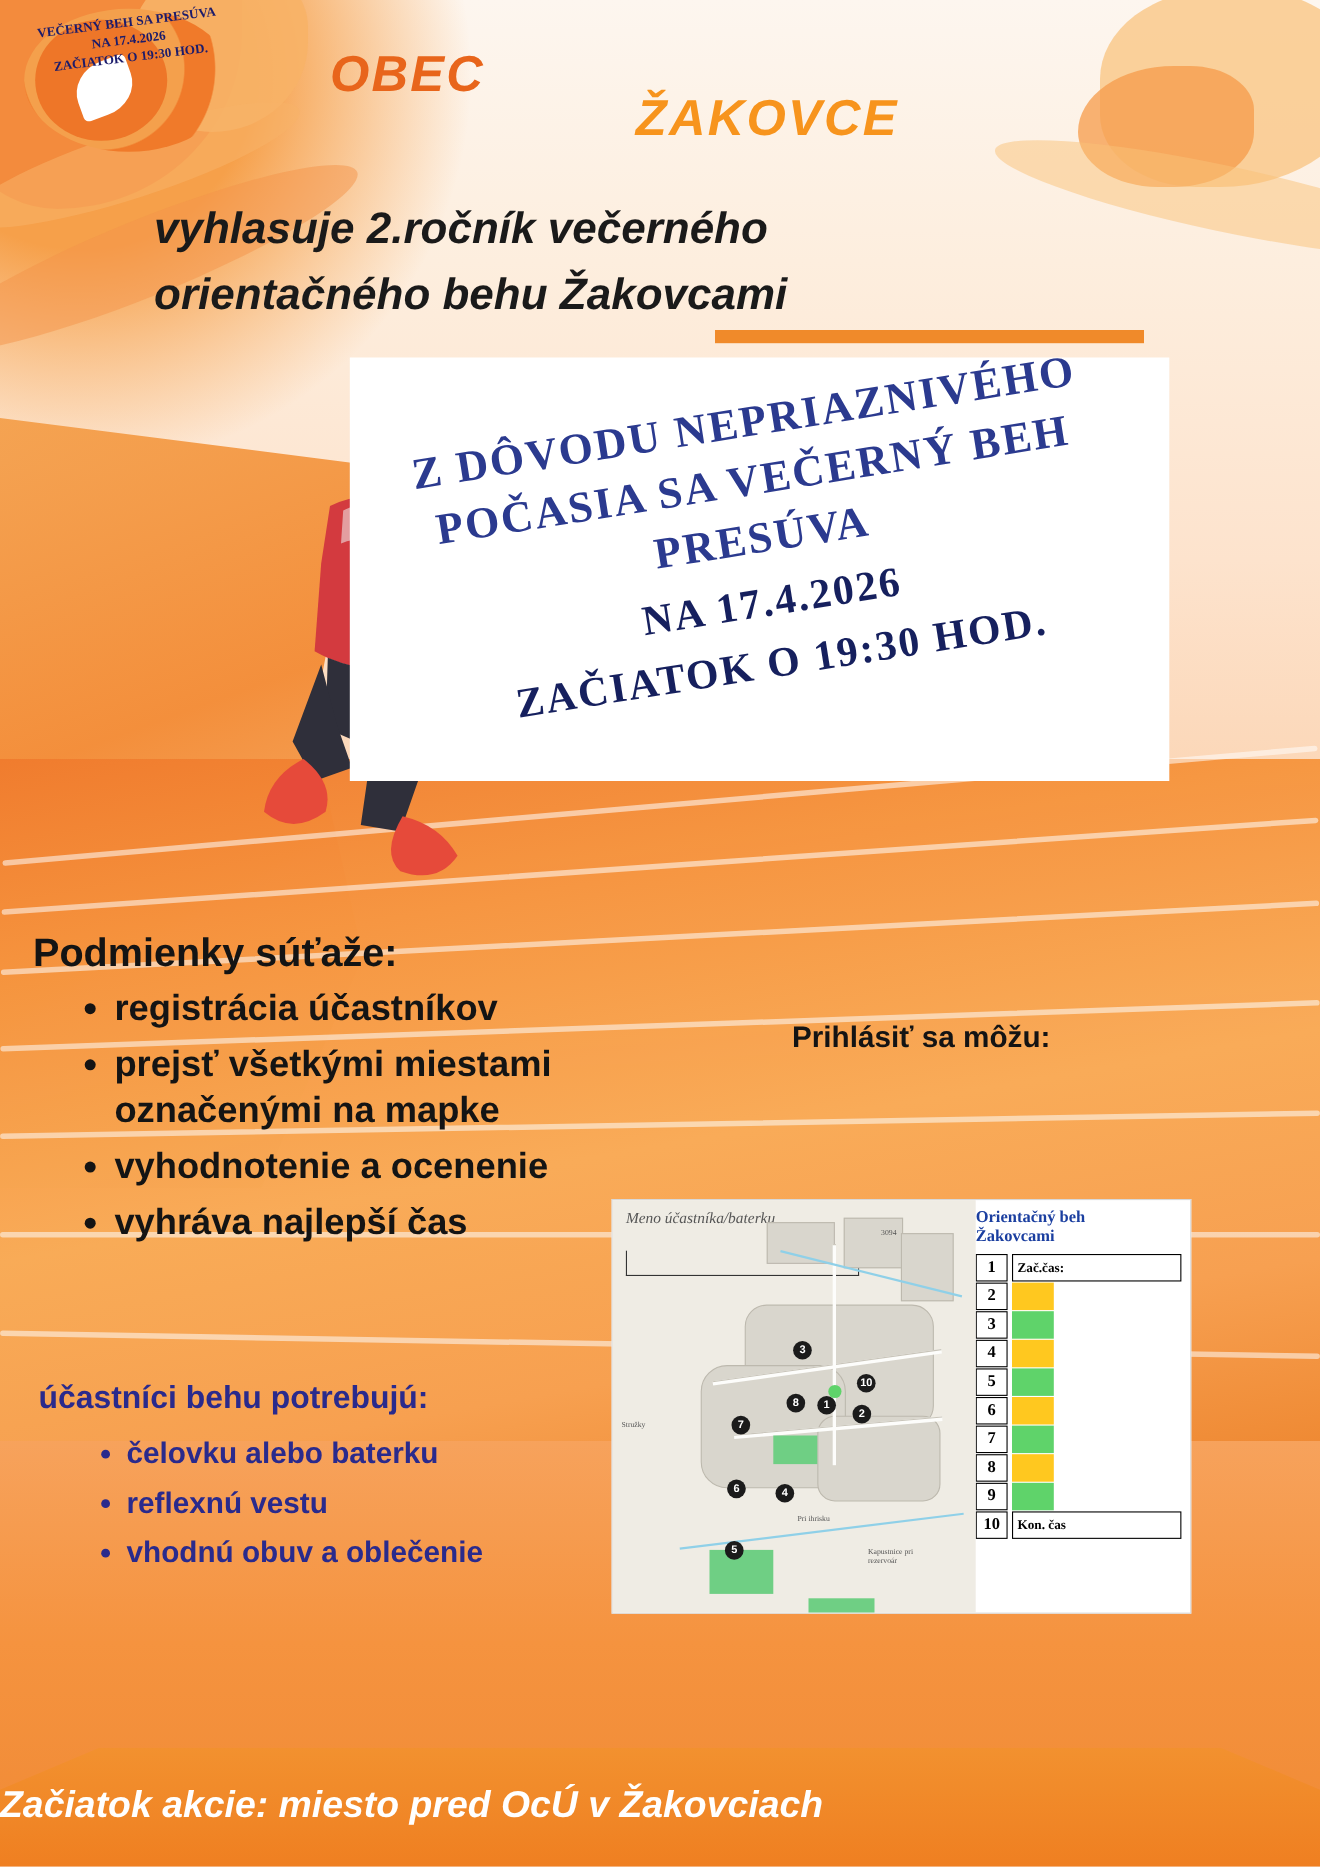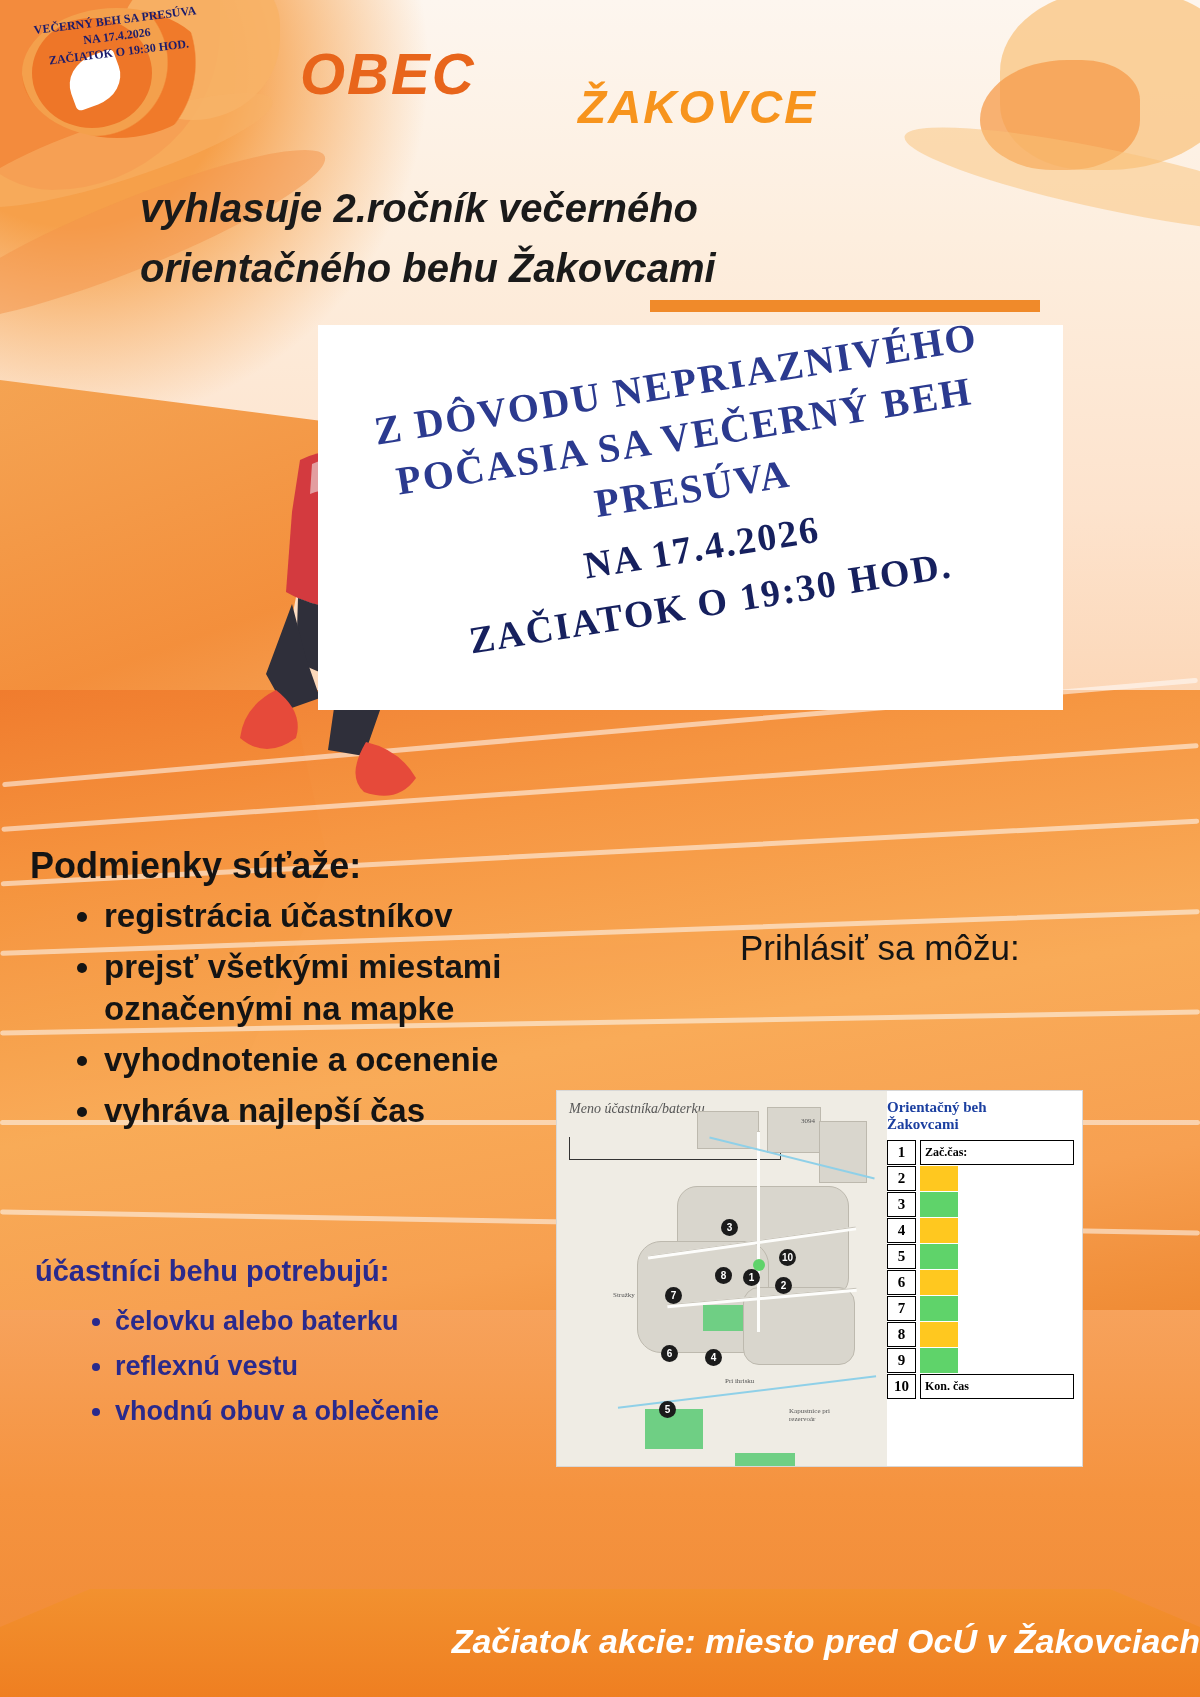--- a/index.html
+++ b/index.html
@@ -48,21 +48,21 @@
   .logo{
     position:absolute;left:22px;top:8px;width:190px;height:130px;
     border-radius:50%;
     background:radial-gradient(circle at 38% 42%, #f4a04c 0 52%, #f07a2a 53% 72%, rgba(240,122,42,0) 73%);
   }
   .logo .ring{position:absolute;left:10px;top:10px;width:120px;height:110px;border-radius:50%;background:#ec6f22;opacity:.85;}
   .logo .flame{position:absolute;left:46px;top:48px;width:54px;height:48px;background:#fff;border-radius:60% 10% 60% 10%;transform:rotate(-20deg);}
   .logo .txt{position:absolute;left:0;top:4px;width:190px;text-align:center;color:#1b1b6b;font-weight:bold;font-size:12px;line-height:1.35;transform:rotate(-7deg);font-family:"Liberation Serif",serif;}
 
   .obec{
-    position:absolute;left:300px;top:40px;font-size:58px;font-weight:bold;color:#e8651b;
+    position:absolute;left:300px;top:40px;font-size:46px;font-weight:bold;color:#e8651b;
     font-family:"Liberation Sans", sans-serif;font-style:italic;letter-spacing:2px;
   }
   .zakovce{
     position:absolute;left:578px;top:80px;font-size:46px;font-weight:bold;color:#f7941d;
     font-family:"Liberation Sans", sans-serif;font-style:italic;letter-spacing:2px;
   }
   .subtitle{
     position:absolute;left:140px;top:178px;width:900px;
     font-size:40px;font-weight:bold;font-style:italic;color:#1a1a1a;line-height:1.5;
   }
@@ -86,21 +86,21 @@
   .nl4{font-size:38px;margin-top:14px;letter-spacing:2px;color:#16205e;}
   .nl5{font-size:38px;margin-top:12px;letter-spacing:2px;color:#16205e;}
 
   
   .cond-title{position:absolute;left:30px;top:845px;font-size:36px;font-weight:bold;color:#141414;}
   .cond{position:absolute;left:60px;top:895px;width:620px;font-size:33px;font-weight:bold;color:#141414;}
   .cond li{margin-bottom:10px;line-height:1.25;}
   .cond ul{margin:0;padding-left:44px;}
 
   .signup{position:absolute;left:720px;top:928px;width:380px;}
-  .signup .st{font-size:35px;font-weight:normal;color:#141414;margin-left:20px;}
+  .signup .st{font-size:27px;font-weight:bold;color:#141414;margin-left:0;}
   .signup ul{margin:6px 0 0 0;padding-left:46px;}
   .signup li{font-size:26px;font-weight:bold;color:#141414;margin-bottom:8px;}
 
   .needs-title{position:absolute;left:35px;top:1255px;font-size:29px;font-weight:bold;color:#2a2a8c;}
   .needs{position:absolute;left:55px;top:1290px;width:520px;}
   .needs ul{margin:16px;padding-left:44px;}
   .needs li{font-size:27px;font-weight:bold;color:#2a2a8c;margin-bottom:14px;}
 
   
   .card{
@@ -127,21 +127,21 @@
   .sw.y{background:#ffc81f;}
   .sw.g{background:#5fd36a;}
 
   
   .footbar{
     position:absolute;left:0;bottom:0;width:1200px;height:108px;
     background:linear-gradient(180deg,#f2912f 0%,#ef7f21 100%);
     clip-path:polygon(0 38px, 90px 0, 1110px 0, 1200px 38px, 1200px 108px, 0 108px);
   }
   .foottxt{
-    position:absolute;left:0;bottom:36px;width:1200px;text-align:right;
+    position:absolute;left:0;bottom:36px;width:1200px;text-align:left;
     font-size:34px;font-weight:bold;color:#fff;font-style:italic;
   }
 </style>
 </head>
 <body>
 
 <div class="poster">
 
   <div class="blob b1"></div>
   <div class="blob b2"></div>
@@ -250,21 +250,21 @@
       <div class="mpt" style="left:158px;top:176px;">8</div>
       <div class="mpt" style="left:186px;top:178px;">1</div>
       <div class="mpt" style="left:218px;top:186px;">2</div>
       <div class="mpt" style="left:108px;top:196px;">7</div>
       <div class="mpt" style="left:104px;top:254px;">6</div>
       <div class="mpt" style="left:148px;top:258px;">4</div>
       <div class="mpt" style="left:102px;top:310px;">5</div>
       <div class="mpt" style="left:196px;top:168px;width:12px;height:12px;background:#5fd36a;"></div>
 
       <div class="maptiny" style="left:244px;top:26px;">3094</div>
-      <div class="maptiny" style="left:8px;top:200px;margin-left:48px;">Stružky</div>
+      <div class="maptiny" style="left:8px;top:200px;">Stružky</div>
       <div class="maptiny" style="left:232px;top:316px;width:60px;">Kapustnice pri rezervoár</div>
       <div class="maptiny" style="left:168px;top:286px;">Pri ihrisku</div>
     </div>
 
     <div class="tbl">
       <div class="th">
         <div>Orientačný beh</div>
         <div>Žakovcami</div>
       </div>
 

